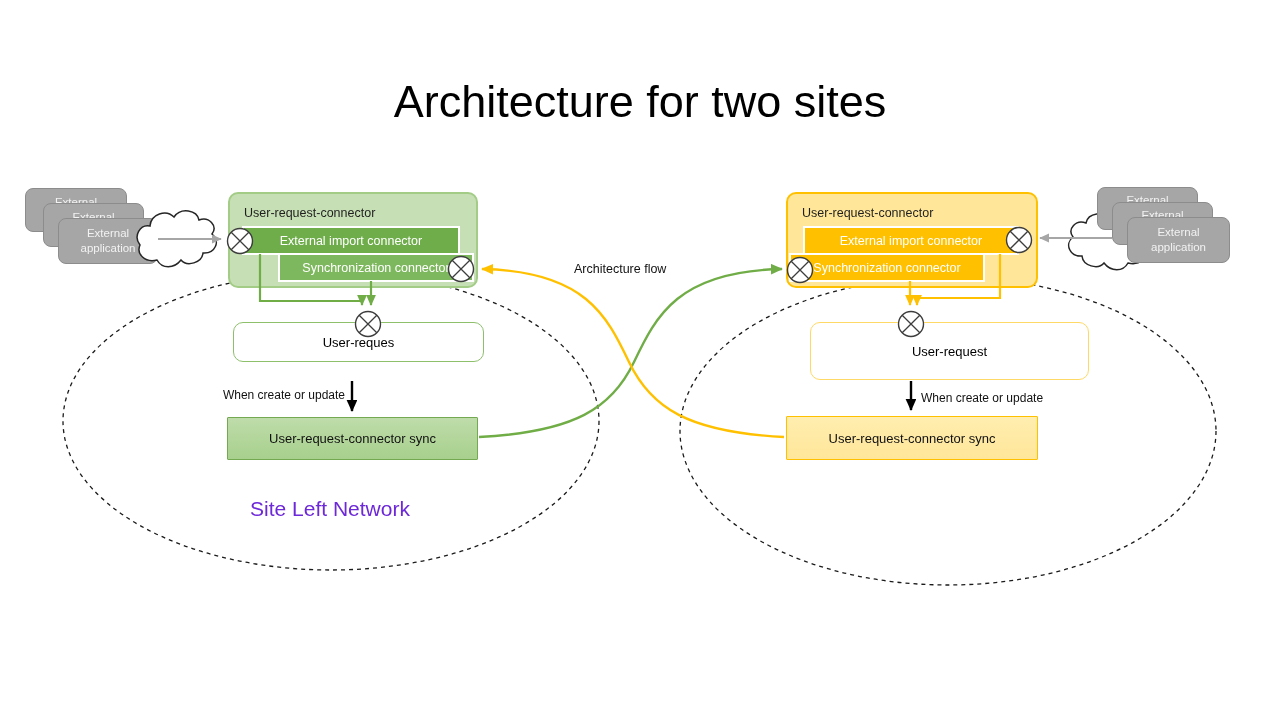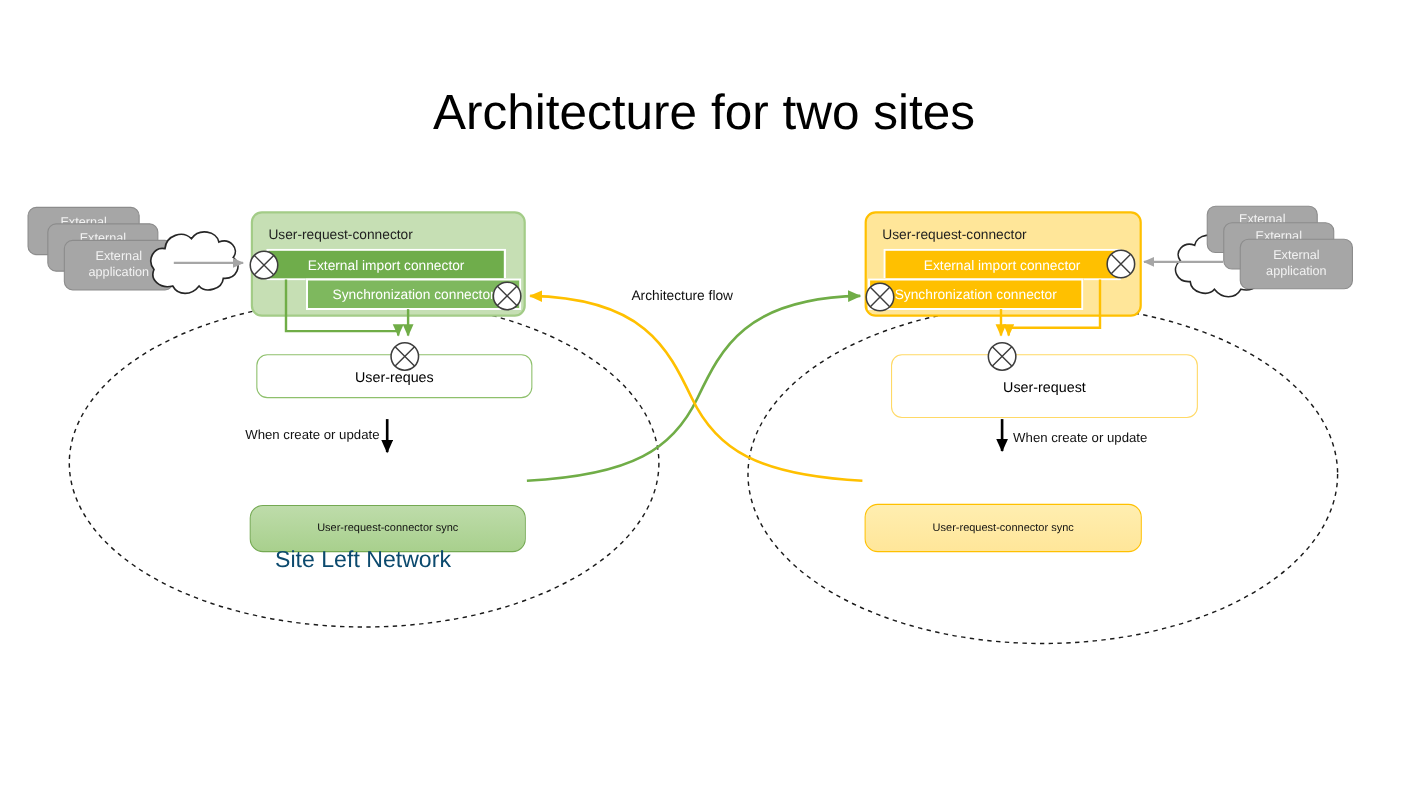--- a/index.html
+++ b/index.html
@@ -28,29 +28,29 @@
   .innerbox.imp-green{background:#6fad4b;}
   .innerbox.syn-green{background:#7eb85e;}
   .innerbox.gold{background:#ffc000;}
   .reqbox{
     position:absolute;box-sizing:border-box;z-index:4;background:#ffffff;border-radius:10px;
     font-size:13px;display:flex;align-items:center;justify-content:center;
   }
   .reqbox.green{border:1.5px solid #8ec06c;}
   .reqbox.gold{border:1.5px solid #ffd966;}
   .syncbox{
-    position:absolute;box-sizing:border-box;z-index:4;border-radius:12px;font-size:10px;
-    display:flex;align-items:center;justify-content:center;color:#111;margin-top:42px;
+    position:absolute;box-sizing:border-box;z-index:4;border-radius:1px;font-size:13px;
+    display:flex;align-items:center;justify-content:center;color:#111;
   }
   .syncbox.green{background:linear-gradient(180deg,#bedcaa,#a8d08d);border:1.5px solid #74a952;}
   .syncbox.gold{background:linear-gradient(180deg,#ffeeb0,#ffe699);border:1.5px solid #ffc000;}
   #line-layer{z-index:5;}
   #icon-layer{z-index:6;}
   .small-label{position:absolute;z-index:7;font-size:12px;color:#111;white-space:nowrap;}
-  .site-label{position:absolute;z-index:7;font-size:21px;color:#0c4a6e;text-align:center;white-space:nowrap;}
+  .site-label{position:absolute;z-index:7;font-size:21px;color:#6d28d9;text-align:center;white-space:nowrap;}
   #page-title{
     position:absolute;z-index:7;left:0;top:76px;width:1280px;text-align:center;
     font-size:45px;font-weight:300;color:#000;letter-spacing:0px;
   }
 </style>
 </head>
 <body>
 
 <div id="stage">
 

